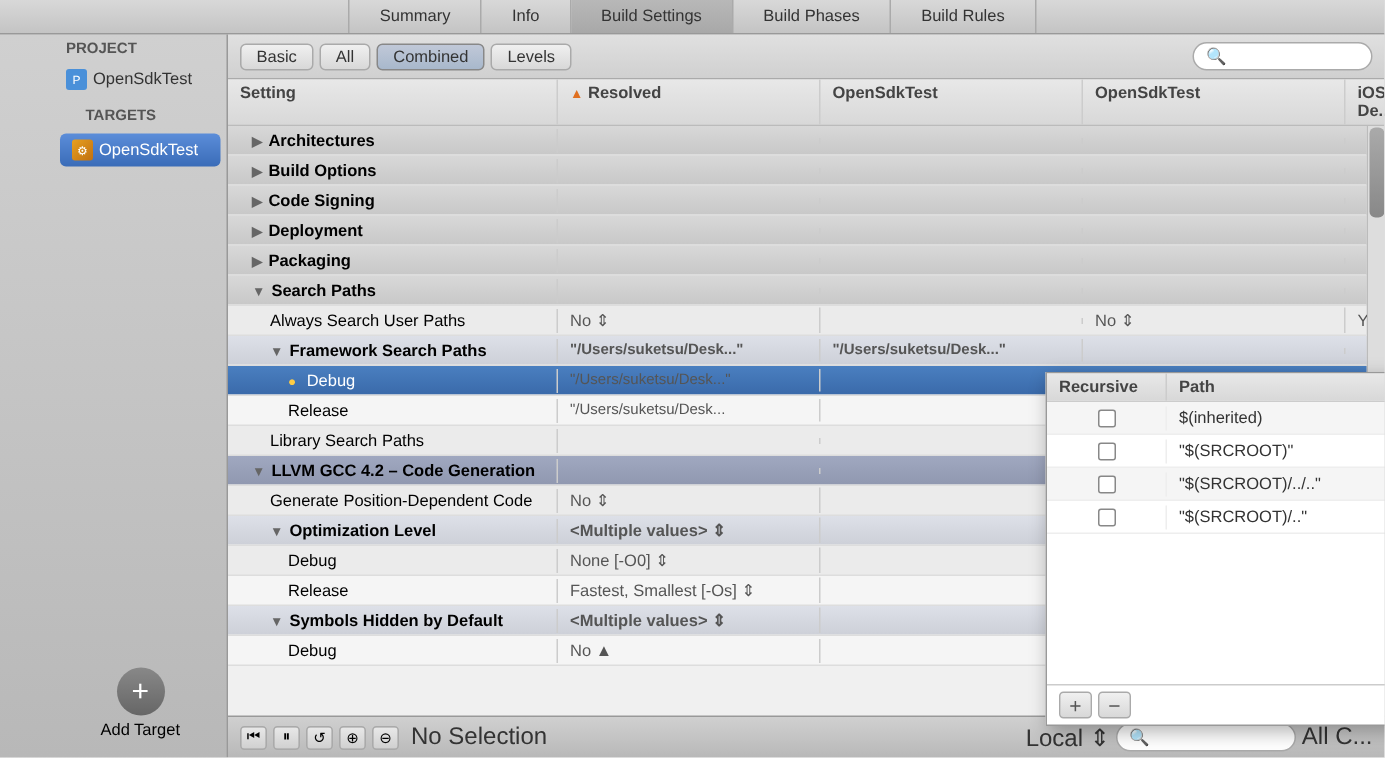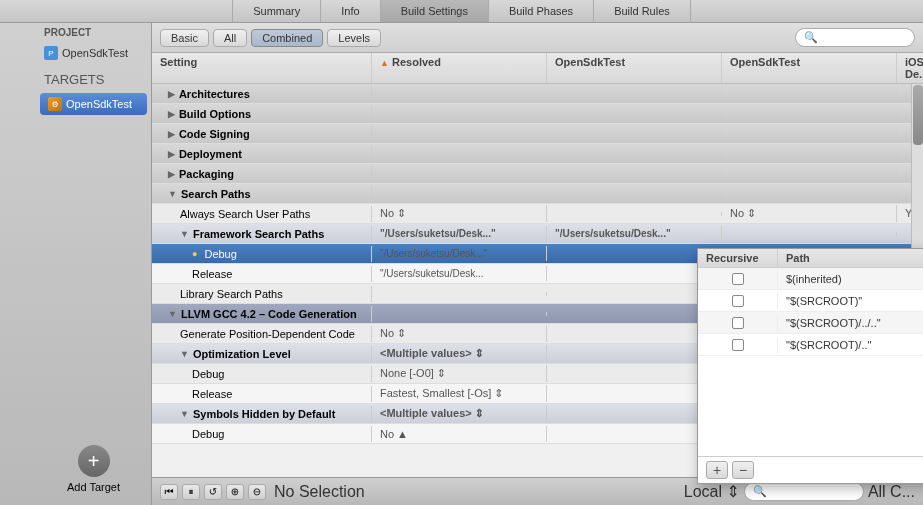--- a/index.html
+++ b/index.html
@@ -106,21 +106,21 @@
   </div>
 
   <div class="main-layout" style="flex:1; overflow:hidden;">
 
     <div class="sidebar">
       <div style="padding: 4px 8px; font-size:10px; font-weight:bold; color:#555; text-transform:uppercase;">PROJECT</div>
       <div class="sidebar-item-inactive">
         <div class="project-icon">P</div>
         <span>OpenSdkTest</span>
       </div>
-      <div style="padding: 4px 8px; font-size:13px; font-weight:normal; color:#555; text-transform:uppercase; margin-top:4px;">TARGETS</div>
+      <div style="padding: 4px 8px; font-size:10px; font-weight:bold; color:#555; text-transform:uppercase; margin-top:4px;margin-left:13px;">TARGETS</div>
       <div class="sidebar-item">
         <div class="target-icon">⚙</div>
         <span>OpenSdkTest</span>
       </div>
       <div class="sidebar-bottom">
         <div class="add-target-area">
           <button class="add-target-btn">+</button>
           <span>Add Target</span>
         </div>
       </div>

